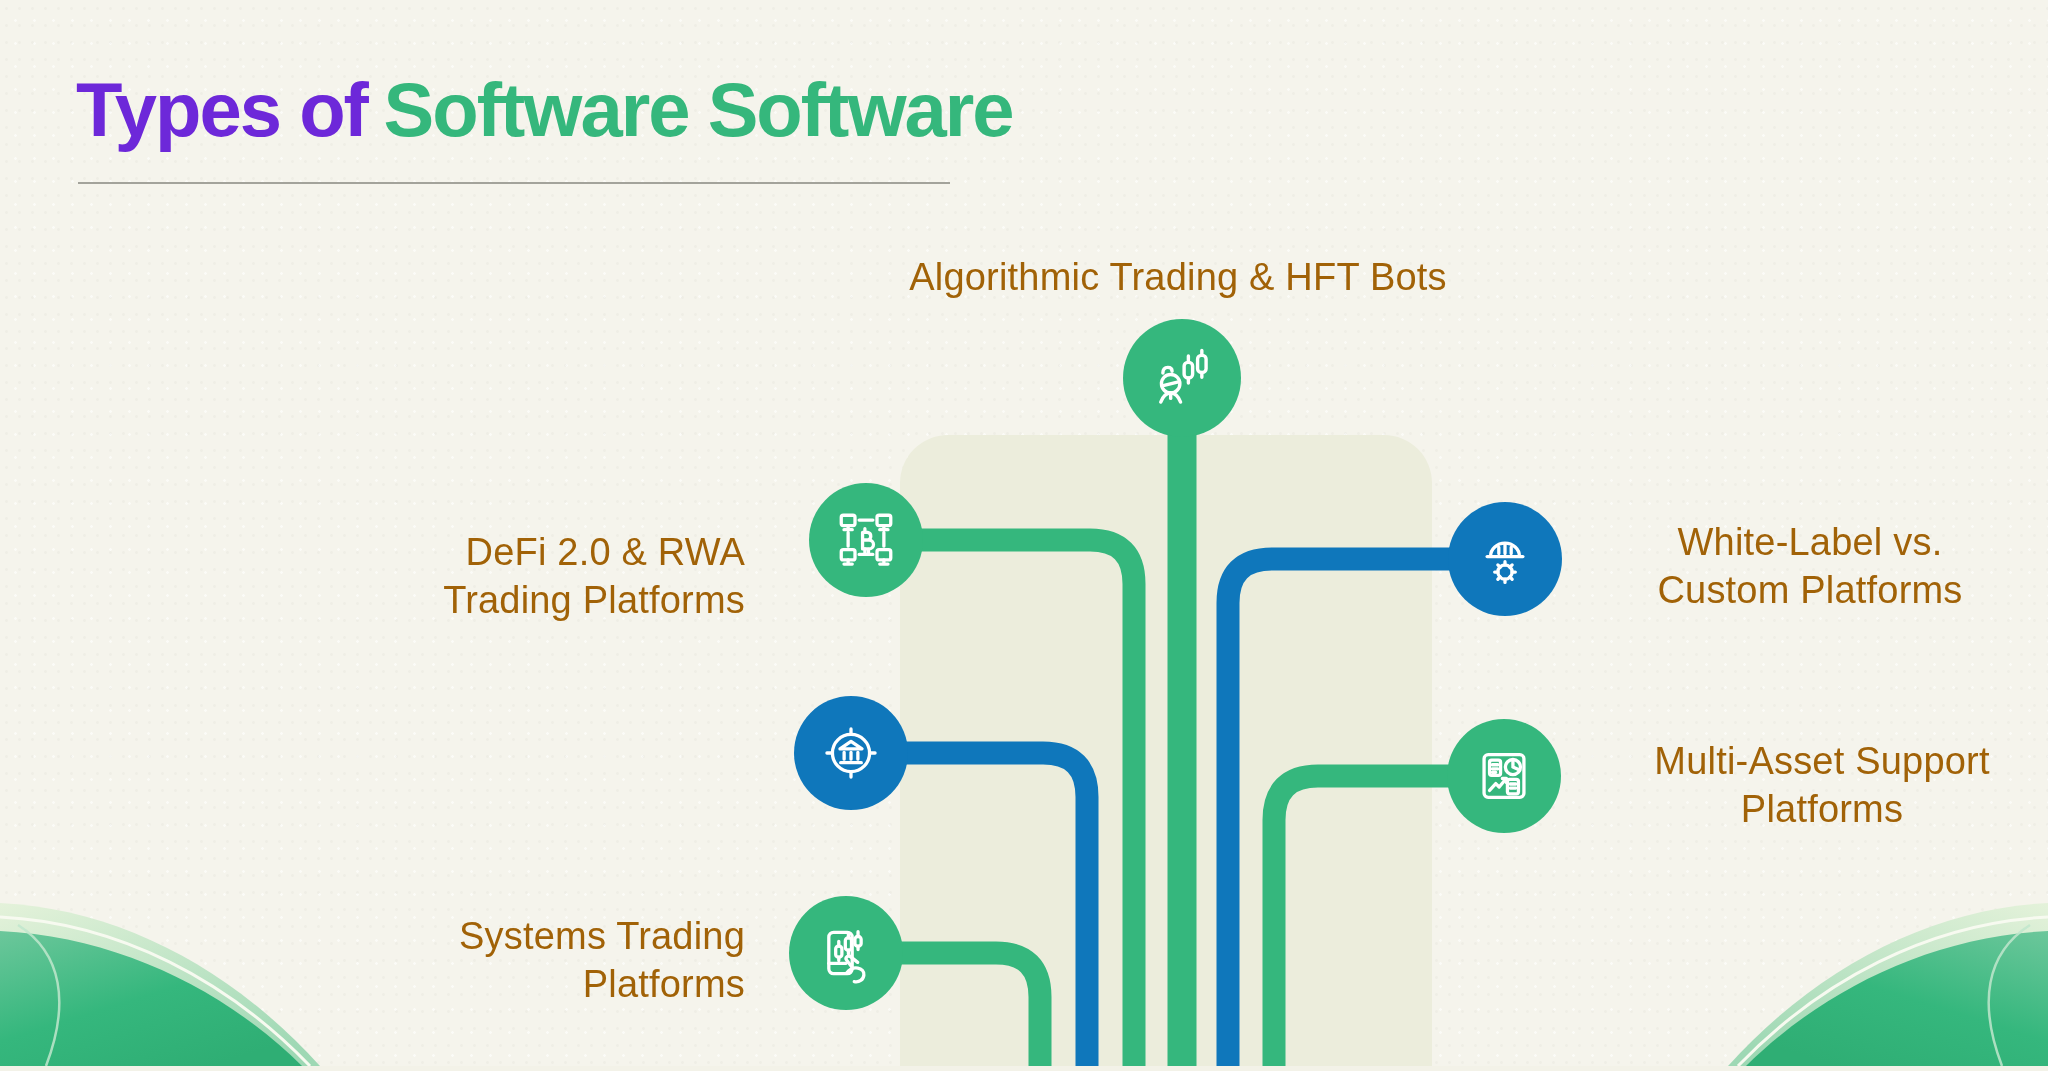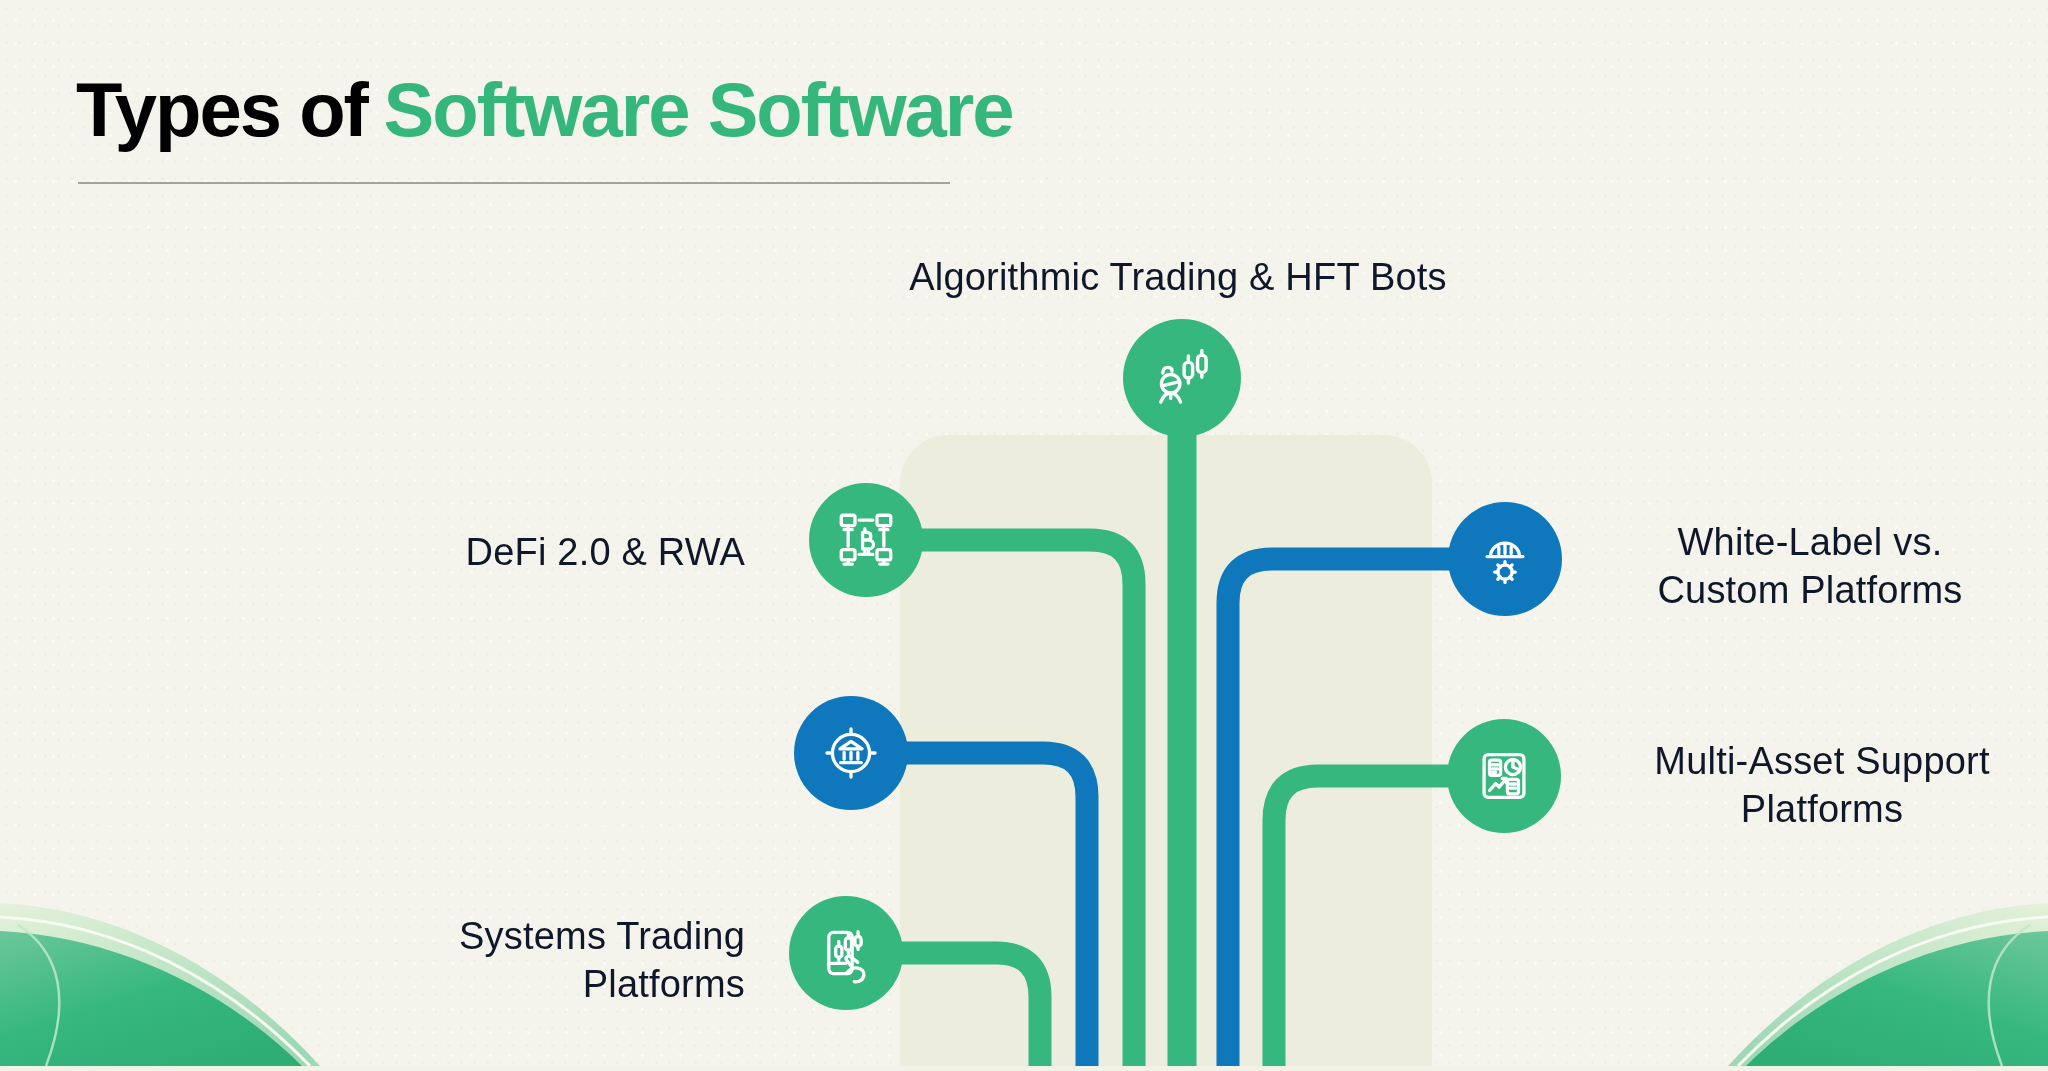--- a/index.html
+++ b/index.html
@@ -16,21 +16,21 @@
       radial-gradient(rgba(120,120,110,0.05) 1px, transparent 1.4px),
       radial-gradient(rgba(255,255,255,0.6) 1px, transparent 1.4px);
     background-size:13px 17px, 19px 23px;
     background-position:0 0, 6px 9px;
   }
   .title-wrap{position:absolute;left:76px;top:70px;z-index:5;}
   .title{
     font-size:76px;font-weight:800;letter-spacing:-2px;line-height:1.05;
     white-space:nowrap;
   }
-  .title .t-prefix{color:#000000;margin-right:0.22em;margin-top:48px;}
+  .title .t-prefix{color:#6d28d9;margin-right:0.22em;margin-top:48px;}
   .title .t-highlight{color:#35b77c;}
   .title-underline{
     position:absolute;left:78px;top:182px;width:872px;height:2px;
     background:#a3a39b;z-index:5;
   }
   .panel{
     position:absolute;left:900px;top:435px;width:532px;height:631px;
     background:#ecedDC;background:#eceddc;
     border-radius:48px 48px 0 0;z-index:1;
   }
@@ -40,21 +40,21 @@
   .c-center{stroke-width:29;}
   .badge{
     position:absolute;z-index:3;border-radius:50%;
     display:flex;align-items:center;justify-content:center;
   }
   .badge.green{background:#35b77d;}
   .badge.blue{background:#0f77bb;}
   .badge svg{display:block;}
   .node-label{
     position:absolute;z-index:4;font-size:38px;line-height:48px;
-    color:#0f172a;letter-spacing:0.2px;
+    color:#a16207;letter-spacing:0.2px;
   }
   .node-label.align-right{text-align:right;}
   .node-label.align-left{text-align:center;}
   .node-label.align-center{text-align:center;}
   .lbl-line{display:block;}
   .wave{position:absolute;bottom:5px;z-index:6;pointer-events:none;}
   .wave.left{left:0;}
   .wave.right{right:0;transform:scaleX(-1);}
   .bottom-strip{
     position:absolute;left:0;right:0;bottom:0;height:5px;
@@ -96,20 +96,21 @@
         <rect x="25.5" y="13" width="6" height="11" rx="2.6"></rect>
         <path d="M28.5,8.5 V13 M28.5,24 V27.5"></path>
         <rect x="35" y="8" width="6" height="12" rx="2.6"></rect>
         <path d="M38,4.5 V8 M38,20 V23.5"></path>
       </svg>
     </span>
   </div>
 
   <div class="node-label align-right" style="right:1303px;top:528px;width:420px;">
     <span class="lbl-line">DeFi 2.0 &amp; RWA</span>
+    <span class="lbl-line">Trading Platforms</span>
   </div>
   <div class="badge green" style="left:809px;top:483px;width:114px;height:114px;">
     <span>
       <svg width="66" height="66" viewBox="0 0 48 48" fill="none" stroke="#ffffff" stroke-width="2.4" stroke-linecap="round" stroke-linejoin="round">
         <rect x="6" y="6" width="10" height="7.5" rx="1.5"></rect>
         <path d="M11,13.5 V16 M8,16.5 H14"></path>
         <rect x="32" y="6" width="10" height="7.5" rx="1.5"></rect>
         <path d="M37,13.5 V16 M34,16.5 H40"></path>
         <rect x="6" y="31" width="10" height="7.5" rx="1.5"></rect>
         <path d="M11,38.5 V41 M8,41.5 H14"></path>

